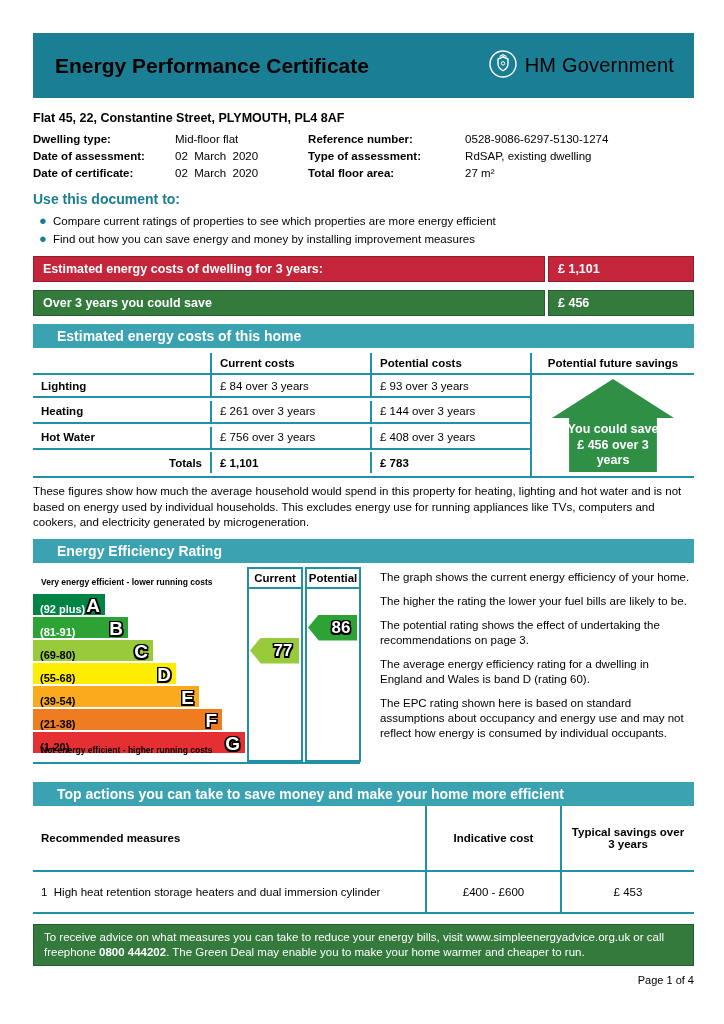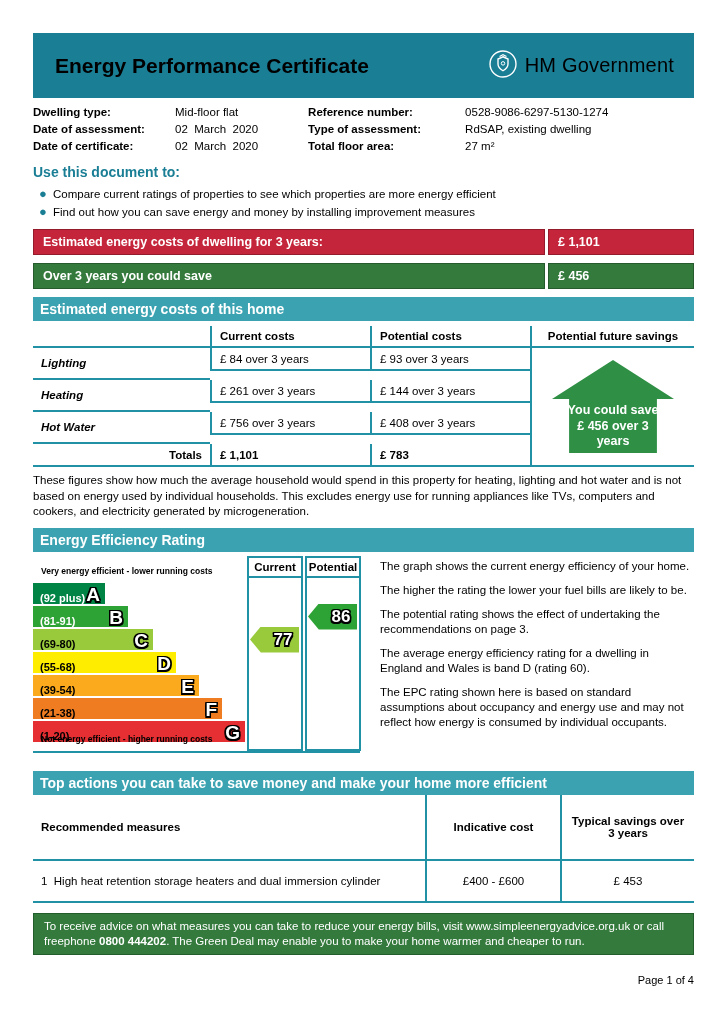--- a/index.html
+++ b/index.html
@@ -39,31 +39,31 @@
   
   .banner { margin-top:8px; display:flex; height:26px; color:#fff; font-size:12.5px; font-weight:bold; }
   .banner:nth-of-type(1){ margin-top:10px; }
   .banner-label { flex:1; display:flex; align-items:center; padding-left:9px; border:1px solid rgba(0,0,0,.25); }
   .banner-gap { width:3px; background:#fff; }
   .banner-value { width:146px; display:flex; align-items:center; padding-left:9px; border:1px solid rgba(0,0,0,.25); }
 
   
   .section-bar {
     margin-top:8px; height:24px; background:#3aa2b1; color:#fff;
-    font-size:14px; font-weight:bold; display:flex; align-items:center; padding-left:7px;
+    font-size:14px; font-weight:bold; display:flex; align-items:center; padding-left:24px;
   }
 
   
   .costs-table { margin-top:5px; display:grid; grid-template-columns:177px 160px 160px 164px;
     border-bottom:2px solid #2191a5; font-size:11.5px; }
   .ct-cell { padding:3px 8px; display:flex; align-items:center; }
   .bl { border-left:2px solid #2191a5; }
   .hb { border-bottom:2px solid #2191a5; }
   .ct-head { font-weight:bold; height:22px; }
-  .ct-label { font-weight:bold; height:32px;font-style:italic; }
+  .ct-label { font-weight:bold; height:23px; }
   .ct-val { height:23px; }
   .ct-totals-label { font-weight:bold; justify-content:flex-end; height:21px; }
   .ct-totals-val { font-weight:bold; height:21px; }
   .savings-head { font-weight:bold; justify-content:center; }
   .savings-cell { grid-row:2 / 6; grid-column:4; display:flex; align-items:center; justify-content:center; padding:4px 0; }
   .house { width:122px; height:93px; background:#2f9045;
     clip-path:polygon(50% 0, 100% 42%, 86% 42%, 86% 100%, 14% 100%, 14% 42%, 0 42%);
     display:flex; align-items:flex-end; justify-content:center; }
   .house-text { width:92px; text-align:center; color:#fff; font-weight:bold; font-size:12.5px; line-height:1.25; padding-bottom:3px; }
 
@@ -122,20 +122,21 @@
           <circle cx="12" cy="12" r="10.4"></circle>
           <path d="M12 6.2 L16 8 V12 C16 15 12 17.4 12 17.4 C12 17.4 8 15 8 12 V8 Z"></path>
           <path d="M9.2 6 L12 4.6 L14.8 6" stroke-width="0.9"></path>
           <circle cx="12" cy="11.5" r="1.4" stroke-width="0.8"></circle>
         </svg>
       </span>
       <span class="logo-text">HM Government</span>
     </div>
   </div>
 
+  <div class="address">Flat 45, 22, Constantine Street, PLYMOUTH, PL4 8AF</div>
 
   <div class="details">
     <div class="det-col">
       <span class="det-label">Dwelling type:</span>
       <span class="det-value">Mid-floor flat</span>
       <span class="det-label">Date of assessment:</span>
       <span class="det-value">02  March  2020</span>
       <span class="det-label">Date of certificate:</span>
       <span class="det-value">02  March  2020</span>
     </div>

